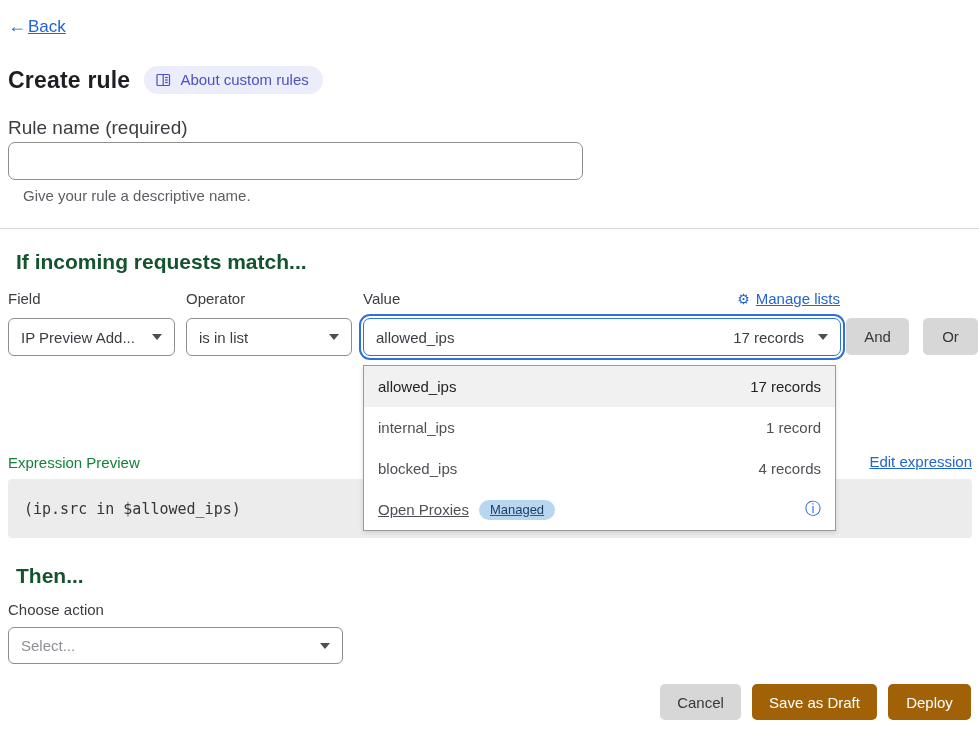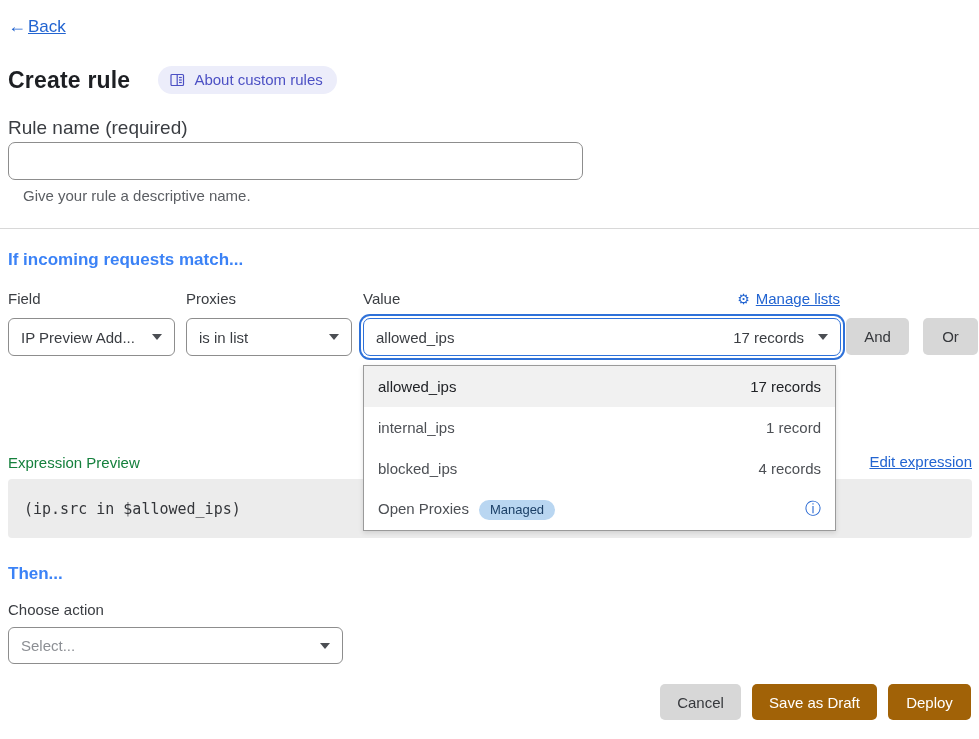--- a/index.html
+++ b/index.html
@@ -11,40 +11,40 @@
   }
   .page { position:relative; width:979px; height:739px; background:#fff; overflow:hidden; }
 
   a.link { color:#2264d1; text-decoration:underline; cursor:pointer; }
 
   
   .back { position:absolute; left:8px; top:16px; font-size:17px; display:flex; align-items:center; gap:2px; }
   .back .arrow { color:#2264d1; text-decoration:none; font-size:18px; }
 
   
-  .title-row { position:absolute; left:8px; top:66px; display:flex; align-items:center; gap:28px; }
+  .title-row { position:absolute; left:8px; top:66px; display:flex; align-items:center; gap:14px; }
   .page-title { font-size:23px; font-weight:700; color:#1d1f23; letter-spacing:.2px; }
   .about-badge {
     display:inline-flex; align-items:center; gap:9px;
     background:#ecedfa; color:#4c50c4; font-size:15px;
     padding:5px 14px 6px 12px; border-radius:15px; cursor:pointer;
   }
 
   
   .rule-label { position:absolute; left:8px; top:117px; font-size:19px; color:#3a3d42; }
   .rule-input {
     position:absolute; left:8px; top:142px; width:575px; height:38px;
     border:1px solid #8d8d8d; border-radius:7px; background:#fff;
     font-family:"Liberation Sans", sans-serif; font-size:15px; padding:0 12px; color:#222;
   }
   .rule-helper { position:absolute; left:8px; top:187px; font-size:15px; color:#5b5e63;margin-left:15px; }
 
   .divider { position:absolute; left:0; top:228px; width:979px; border-top:1px solid #d8d8d8; }
 
-  .section-heading { position:absolute; left:8px; font-size:17px; font-weight:700; color:#3b82f6; }
+  .section-heading { position:absolute; left:16px; font-size:21px; font-weight:700; color:#14532d; }
   .h-match { top:250px; }
   .h-then { top:564px; }
 
   .col-label { position:absolute; top:290px; font-size:15px; color:#3a3d42; }
   .lbl-field { left:8px; }
   .lbl-operator { left:186px; }
   .lbl-value { left:363px; }
 
   .manage-lists { position:absolute; top:290px; right:139px; font-size:15px; display:flex; align-items:center; gap:6px; }
   .gear { color:#2264d1; font-size:14px; text-decoration:none; }
@@ -87,21 +87,21 @@
   .dropdown {
     position:absolute; left:363px; top:365px; width:473px;
     background:#fff; border:1px solid #9a9a9a; z-index:20;
     box-shadow:0 2px 5px rgba(0,0,0,.12);
   }
   .dd-row {
     height:41px; display:flex; align-items:center; justify-content:space-between;
     padding:0 14px; font-size:15px; color:#4d5055; cursor:pointer;
   }
   .dd-row.selected { background:#f1f1f1; color:#212327; }
-  .dd-left { display:flex; align-items:flex-start; gap:10px; }
+  .dd-left { display:flex; align-items:center; gap:10px;text-decoration:underline; }
   .managed-pill {
     background:#b9d6f1; color:#1b3f66; font-size:13px;
     padding:2px 11px 3px; border-radius:11px;
   }
   .info-icon { color:#2264d1; font-size:16px; cursor:pointer; }
 
   
   .expr-label { position:absolute; left:8px; top:454px; font-size:15px; color:#15803d; }
   .edit-expr { position:absolute; top:453px; right:7px; font-size:15px; }
   .expr-block {
@@ -146,21 +146,21 @@
 
   <div class="rule-label">Rule name (required)</div>
   <input class="rule-input" type="text" value="" style="">
   <div class="rule-helper">Give your rule a descriptive name.</div>
 
   <div class="divider"></div>
 
   <div class="section-heading h-match">If incoming requests match...</div>
 
   <div class="col-label lbl-field">Field</div>
-  <div class="col-label lbl-operator">Proxies</div>
+  <div class="col-label lbl-operator">Operator</div>
   <div class="col-label lbl-value">Value</div>
 
   <div class="manage-lists">
     <span class="gear">⚙</span>
     <a class="link">Manage lists</a>
   </div>
 
   <div class="select sel-field">
     <span>IP Preview Add...</span>
     <span class="chevron"></span>

